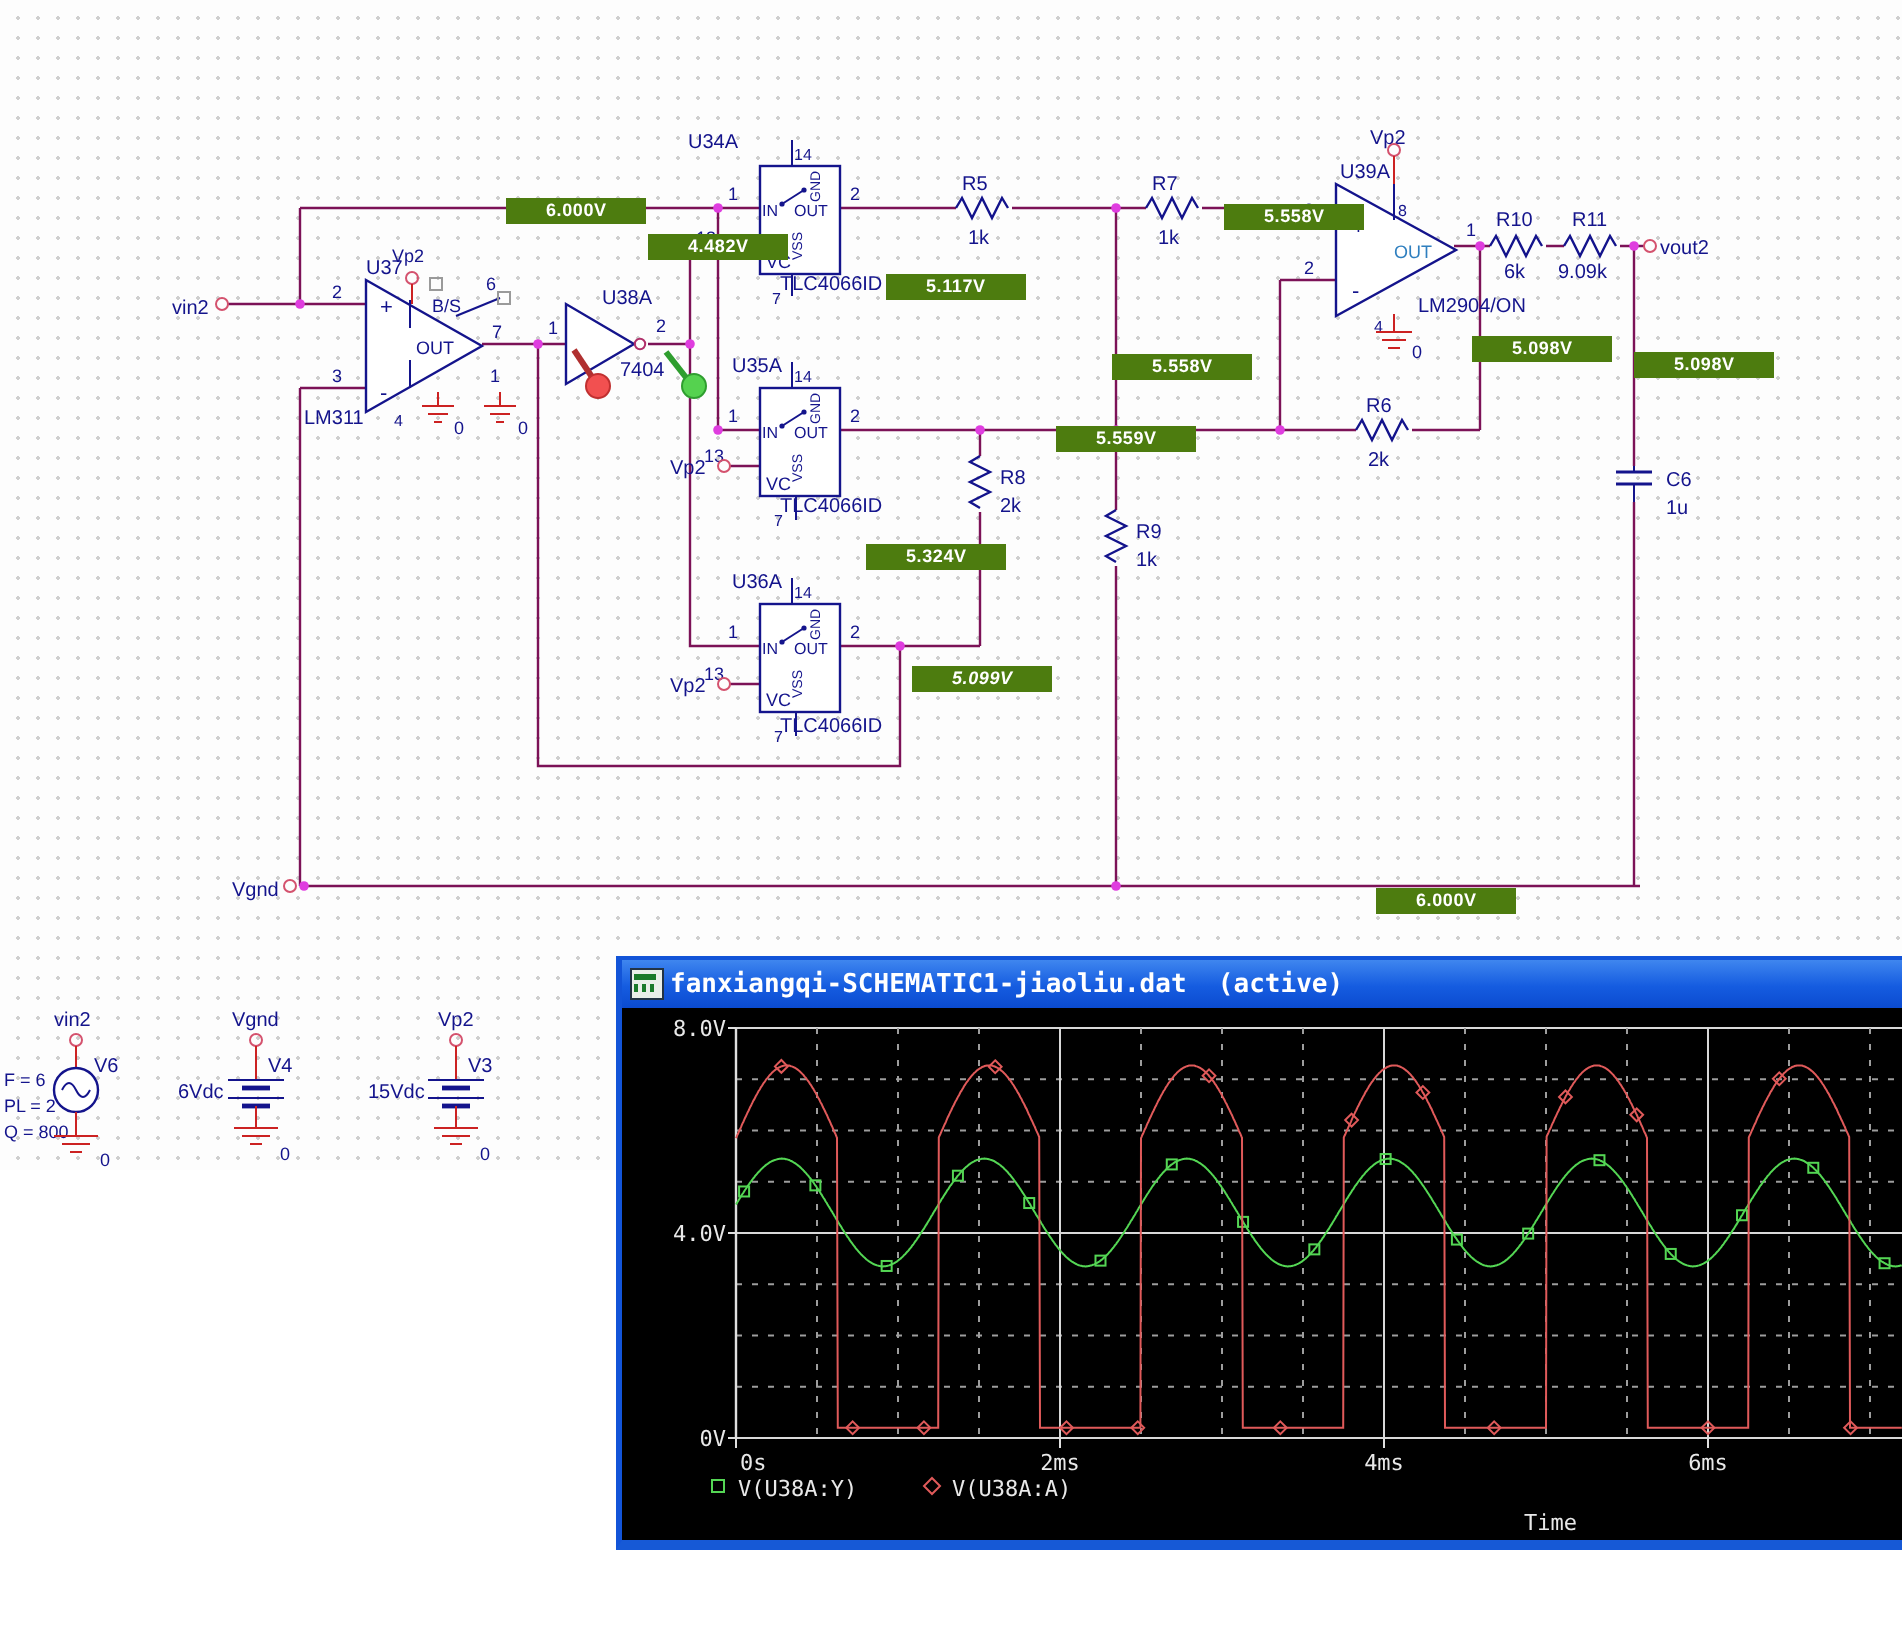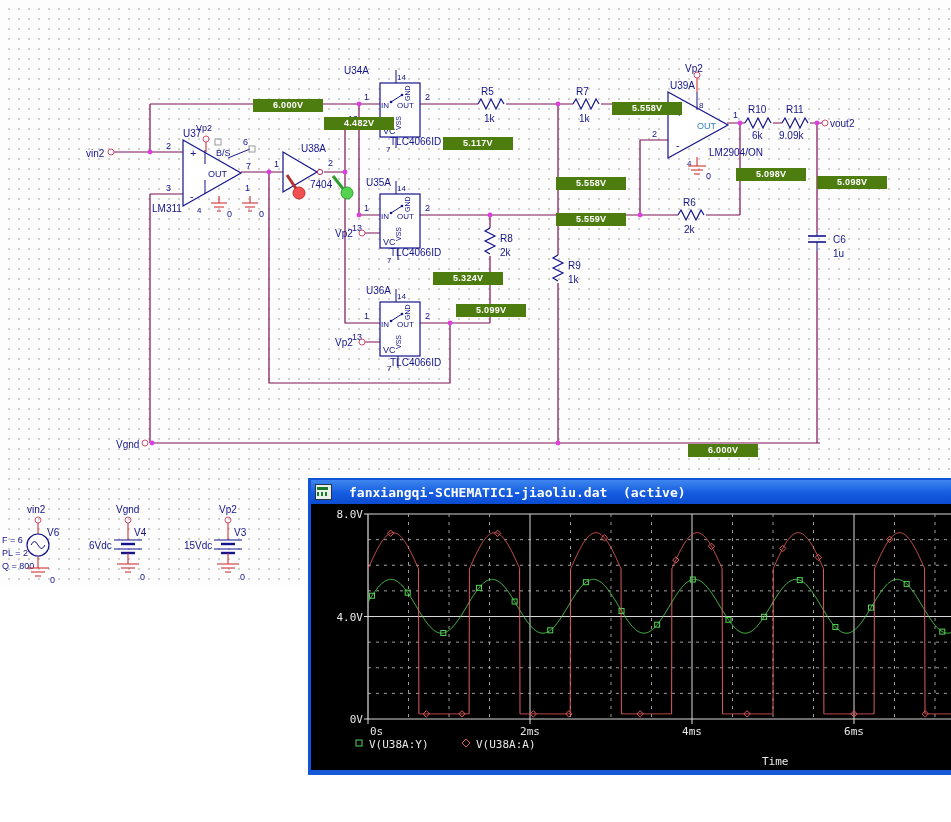--- a/index.html
+++ b/index.html
@@ -7,21 +7,21 @@
           font-family:"Liberation Sans",sans-serif;}
   .dotted{position:absolute;left:0;top:0;width:951px;height:585px;background:#fdfdfd;
           background-image:radial-gradient(#cfcfcf 0.8px, transparent 0.9px);
           background-size:10px 10px;background-position:4px 4px;}
   #schsvg{position:absolute;left:0;top:0;}
   .bias{position:absolute;background:#4d7c0f;color:#fff;font-size:9px;font-weight:bold;
         line-height:13px;padding:0 20px;letter-spacing:0.3px;}
   .plot-window{position:absolute;left:308px;top:478px;width:643px;height:297px;
         background:#000;border-left:3px solid #1254d8;border-top:2px solid #1254d8;
         border-bottom:5px solid #1659d6;box-sizing:border-box;}
-  .pw-title{height:24px;display:flex;align-items:center;gap:17px;padding-left:4px;
+  .pw-title{height:24px;display:flex;align-items:center;gap:3px;padding-left:4px;
         background:linear-gradient(to bottom,#3f86ef 0%,#155ce0 55%,#0b4bd0 100%);
         color:#fff;font-weight:bold;font-size:13px;font-family:"DejaVu Sans Mono",monospace;
         white-space:pre;}
   .pw-icon{width:15px;height:14px;background:#e9efe9;border:1px solid #234;position:relative;flex:0 0 auto;}
   .pw-icon:before{content:"";position:absolute;left:1px;top:2px;width:11px;height:3px;background:#1a7a2a;}
   .pw-icon:after{content:"";position:absolute;left:1px;top:7px;width:11px;height:4px;
         background:repeating-linear-gradient(90deg,#1a7a2a 0 2px,#e9efe9 2px 4px);}
   #plotsvg{display:block;}
   text{user-select:none;}
 </style>
@@ -320,23 +320,23 @@
     </g>
     <text x="240" y="580" font-size="9" fill="#14148c">0</text>
   </g>
 </svg>
 
 <div class="bias" style="left:253px;top:99px;">6.000V</div>
 <div class="bias" style="left:324px;top:117px;">4.482V</div>
 <div class="bias" style="left:443px;top:102px;margin-top:35px;">5.117V</div>
 <div class="bias" style="left:612px;top:102px;">5.558V</div>
 <div class="bias" style="left:556px;top:177px;">5.558V</div>
-<div class="bias" style="left:556px;top:213px;">5.559V</div>
+<div class="bias" style="left:528px;top:213px;">5.559V</div>
 <div class="bias" style="left:433px;top:272px;">5.324V</div>
-<div class="bias" style="left:456px;top:304px;">5.099V</div>
+<div class="bias" style="left:456px;top:333px;font-style:italic;">5.099V</div>
 <div class="bias" style="left:736px;top:168px;">5.098V</div>
 <div class="bias" style="left:817px;top:176px;">5.098V</div>
 <div class="bias" style="left:688px;top:444px;">6.000V</div>
 
 <div class="plot-window">
   <div class="pw-title">
     <div class="pw-icon"></div>
     <span>fanxiangqi-SCHEMATIC1-jiaoliu.dat  (active)</span>
   </div>
   <svg id="plotsvg" width="640" height="266" viewBox="0 0 640 266">

